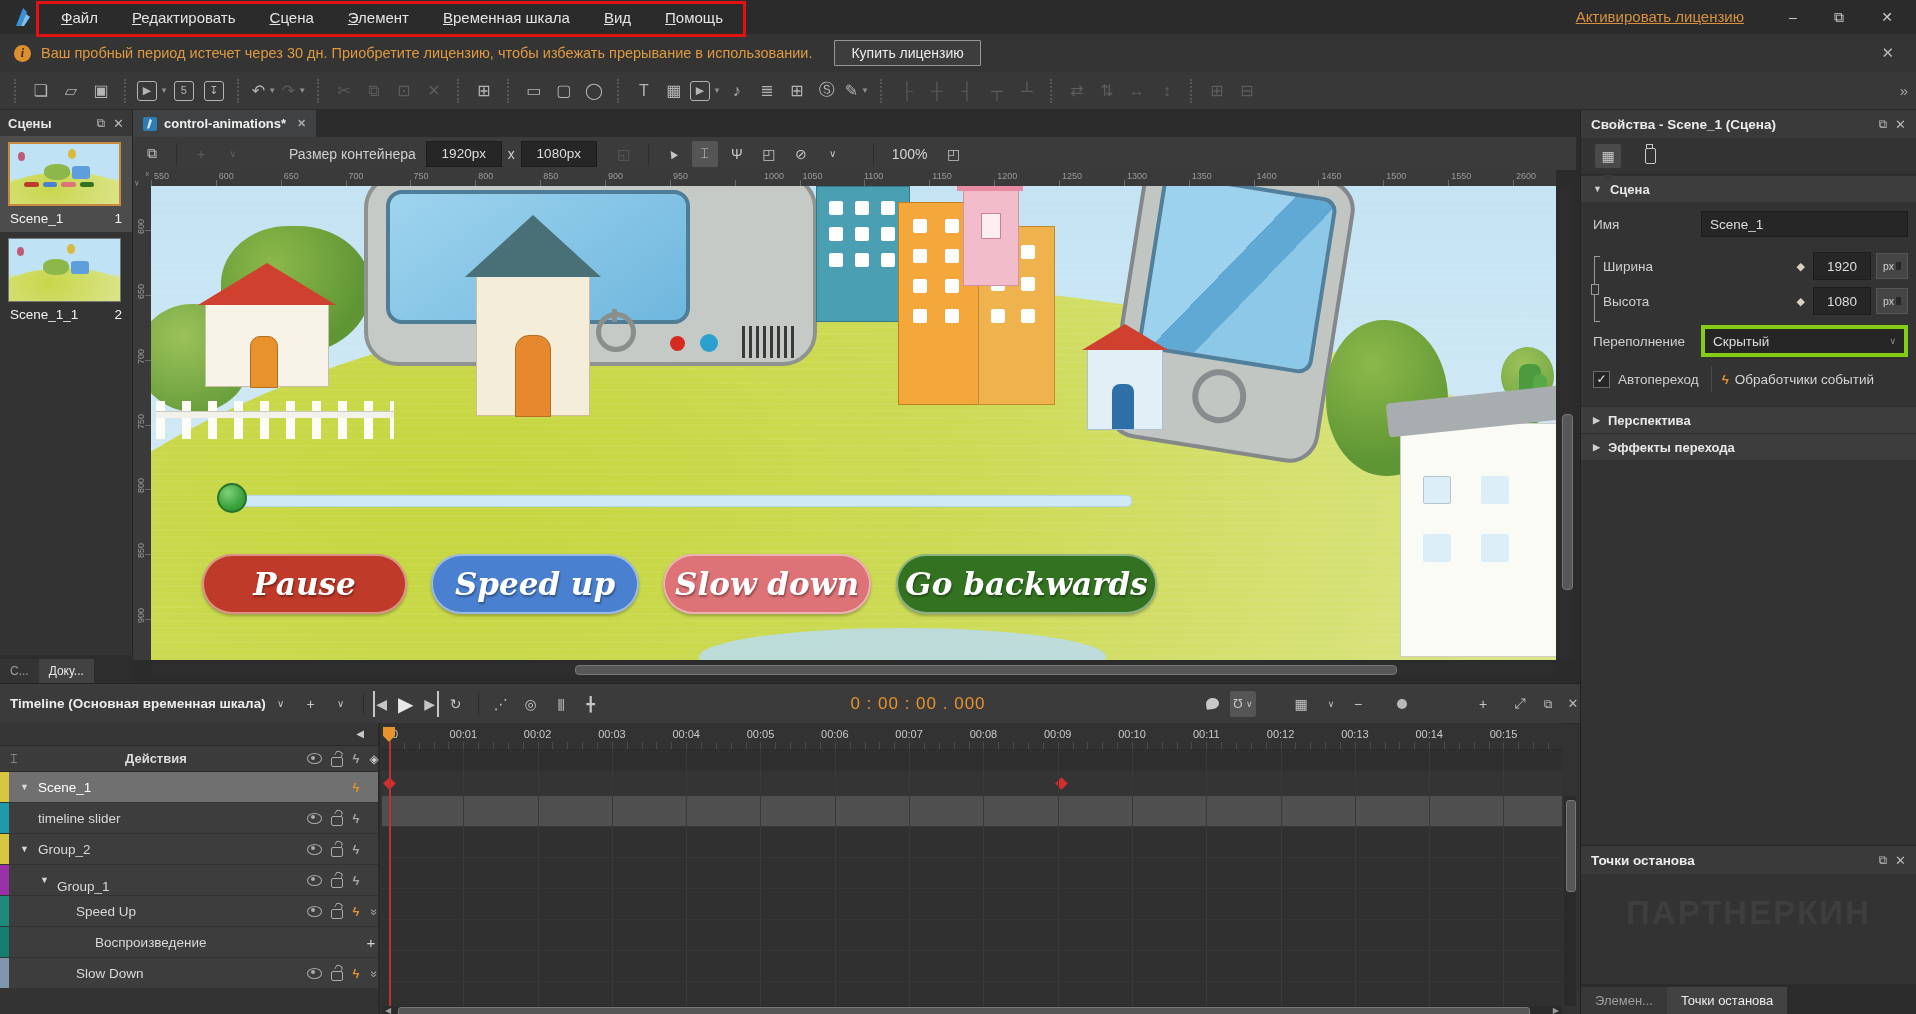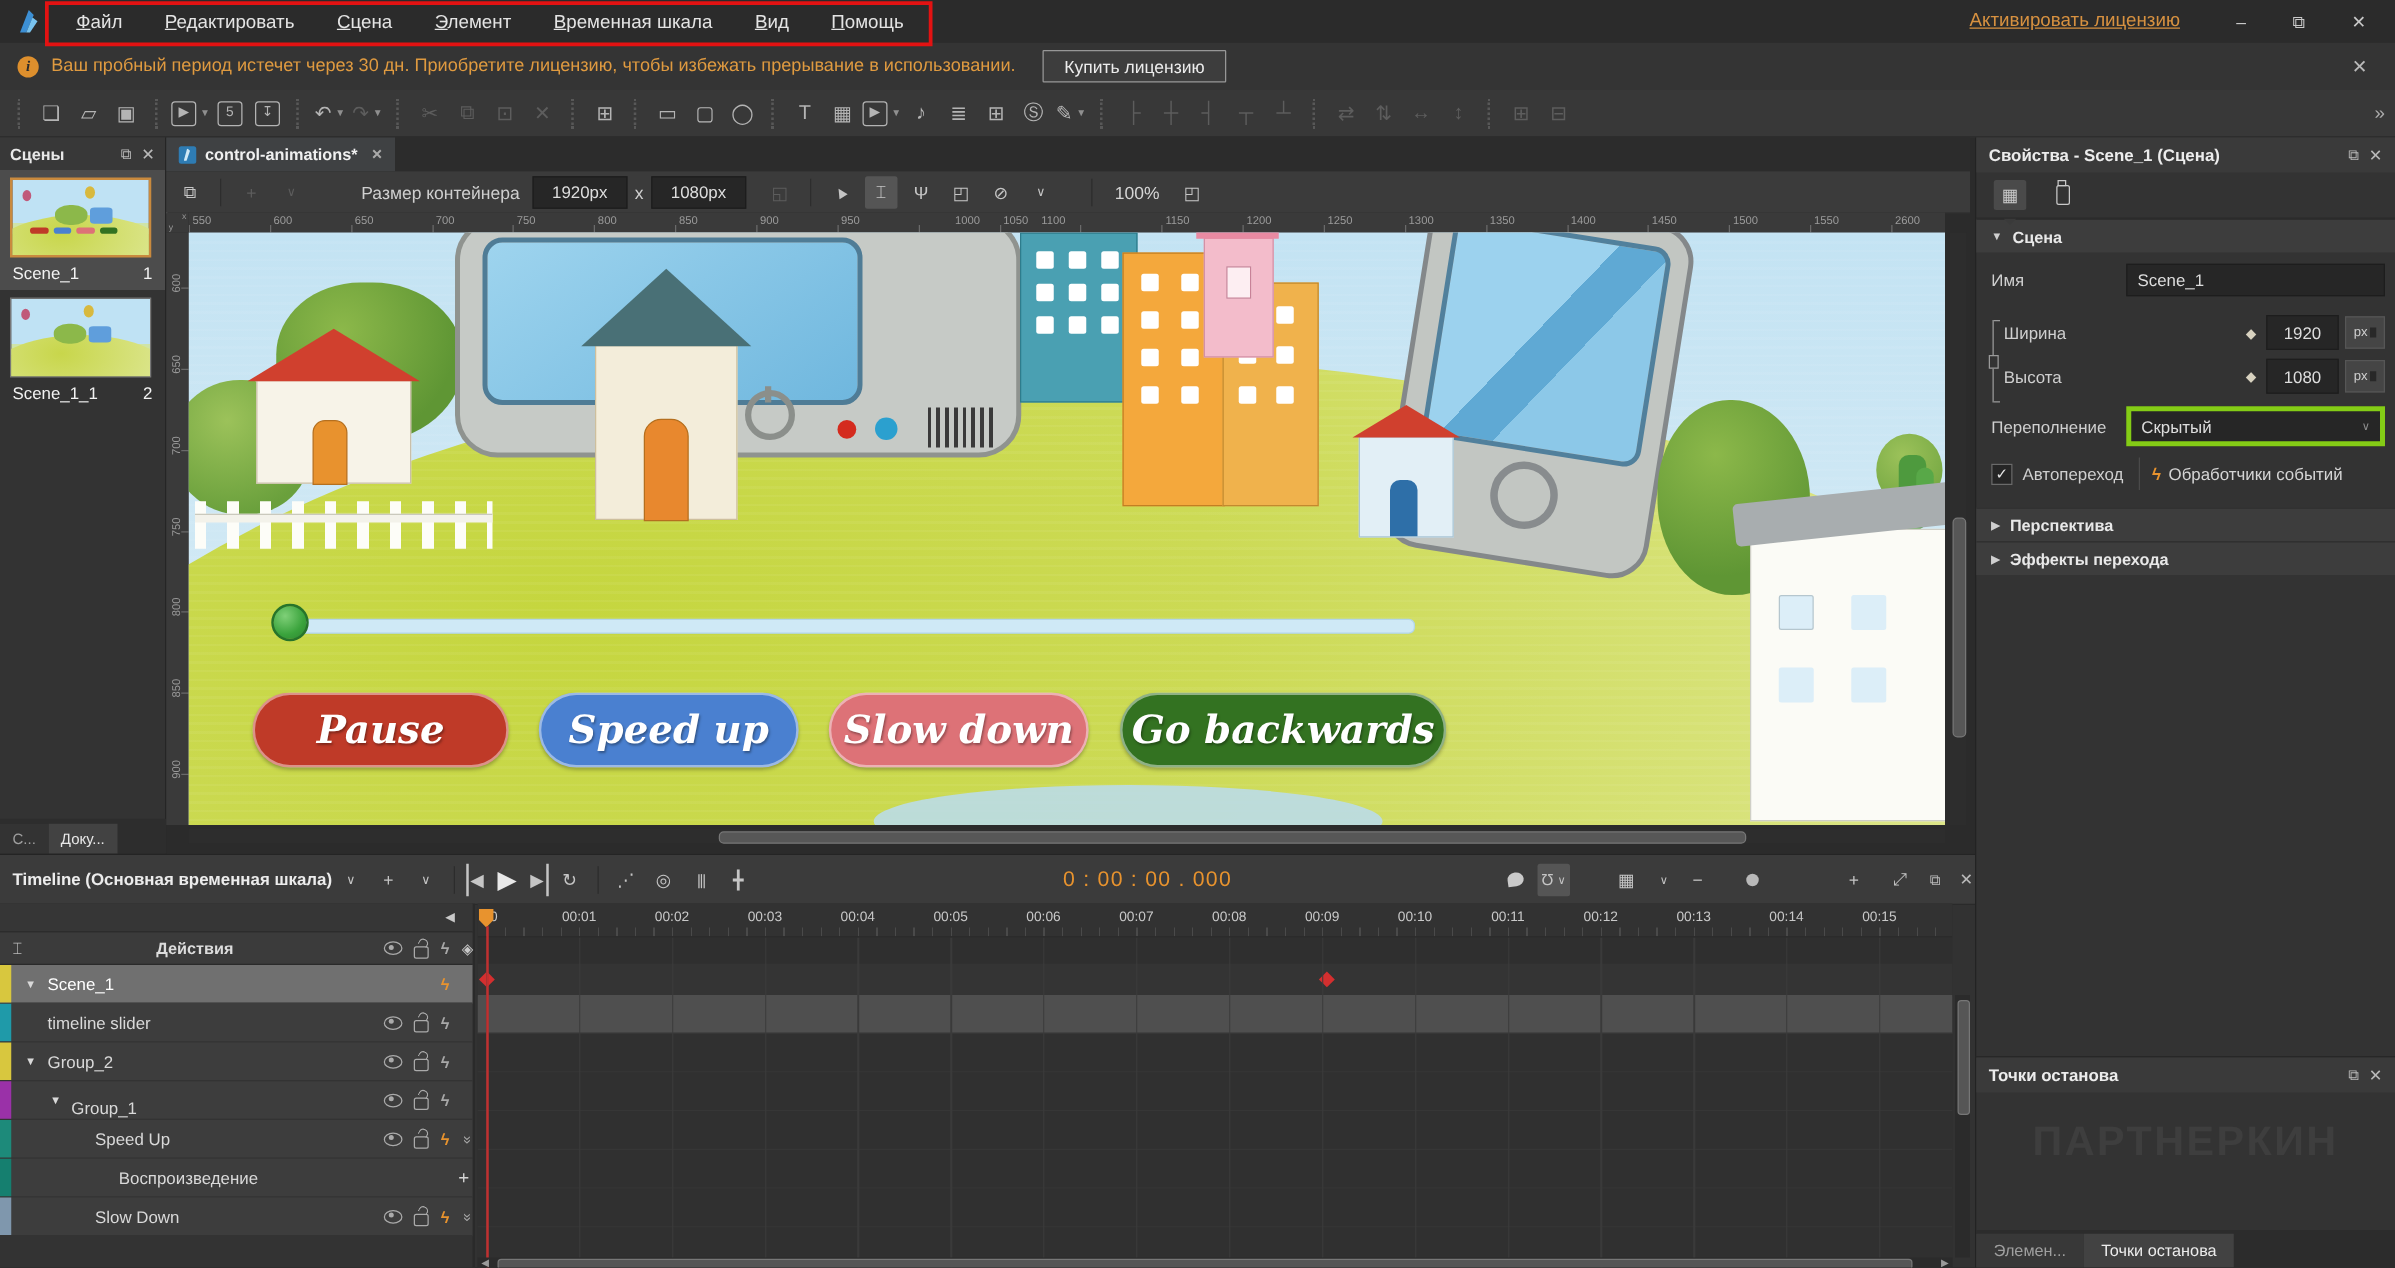--- a/index.html
+++ b/index.html
@@ -429,21 +429,21 @@
     <span class="rh-label" style="left: 392.16px;">850</span>
     <span class="rh-tick" style="left: 454.02px;"></span>
     <span class="rh-label" style="left: 457.02px;">900</span>
     <span class="rh-tick" style="left: 518.88px;"></span>
     <span class="rh-label" style="left: 521.88px;">950</span>
     <span class="rh-tick" style="left: 583.74px;"></span>
     <span class="rh-label" style="left: 613px;">1000</span>
     <span class="rh-tick" style="left: 648.6px;"></span>
     <span class="rh-label" style="left: 651.6px;">1050</span>
     <span class="rh-tick" style="left: 713.46px;"></span>
-    <span class="rh-label" style="left: 682px;">1100</span>
+    <span class="rh-label" style="left: 713px;">1100</span>
     <span class="rh-tick" style="left: 778.32px;"></span>
     <span class="rh-label" style="left: 781.32px;">1150</span>
     <span class="rh-tick" style="left: 843.18px;"></span>
     <span class="rh-label" style="left: 846.18px;">1200</span>
     <span class="rh-tick" style="left: 908.04px;"></span>
     <span class="rh-label" style="left: 911.04px;">1250</span>
     <span class="rh-tick" style="left: 972.9px;"></span>
     <span class="rh-label" style="left: 975.9px;">1300</span>
     <span class="rh-tick" style="left: 1037.76px;"></span>
     <span class="rh-label" style="left: 1040.76px;">1350</span>

